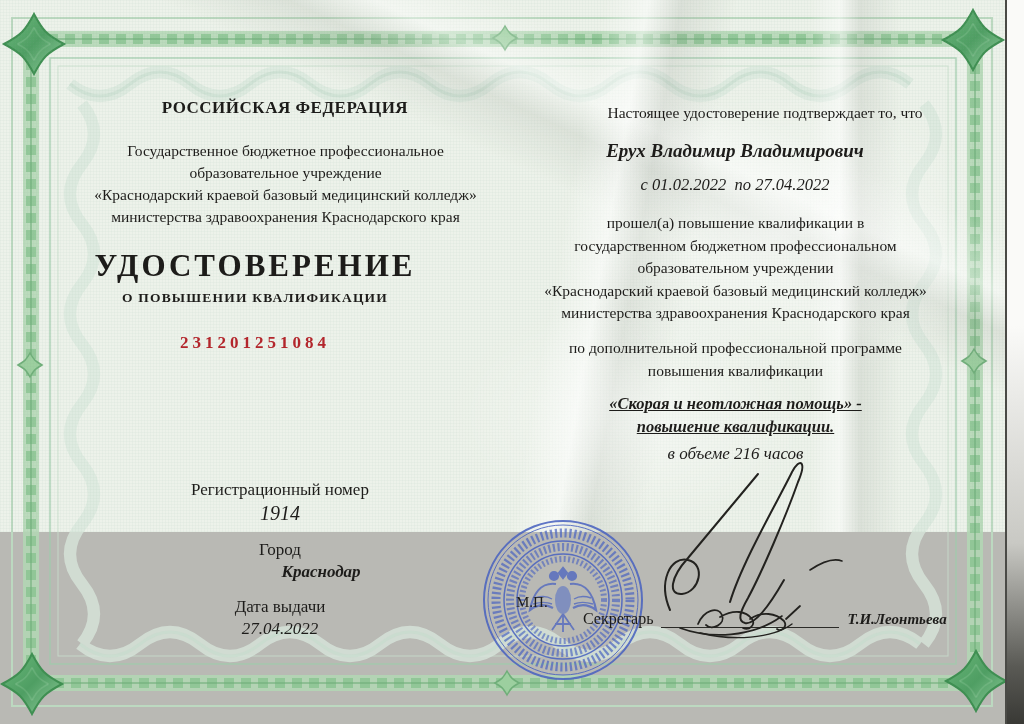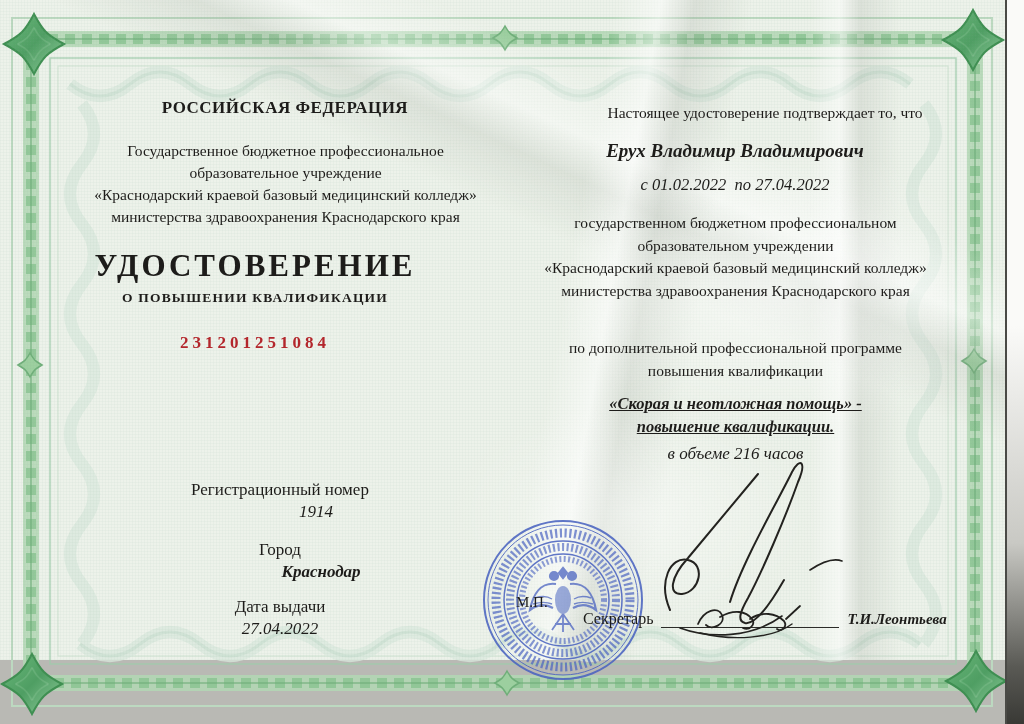--- a/index.html
+++ b/index.html
@@ -1,18 +1,18 @@
 <!DOCTYPE html>
 <html><head>
 <meta charset="utf-8">
 <style>
   html,body{margin:0;padding:0;}
   body{width:1024px;height:724px;overflow:hidden;background:#b9b9b4;
        font-family:"Liberation Serif","DejaVu Serif",serif;}
-  .scan{position:relative;width:1024px;height:660px;background:#edf2ea;}
+  .scan{position:relative;width:1024px;height:532px;background:#edf2ea;}
 
   
   .paper-texture{position:absolute;inset:0;pointer-events:none;
     background-image:
       radial-gradient(320px 210px at 76% 44%, rgba(255,255,255,.55), rgba(255,255,255,0) 70%),
       radial-gradient(260px 160px at 62% 78%, rgba(255,255,255,.45), rgba(255,255,255,0) 70%),
       linear-gradient(100deg, rgba(0,0,0,0) 54%, rgba(255,255,255,.5) 58%, rgba(150,155,148,.20) 61%, rgba(0,0,0,0) 66%),
       linear-gradient(90deg, rgba(0,0,0,0) 0 79%, rgba(255,255,255,.5) 82%, rgba(155,160,152,.20) 84%, rgba(0,0,0,0) 88%),
       linear-gradient(25deg, rgba(0,0,0,0) 60%, rgba(150,158,148,.18) 66%, rgba(255,255,255,.4) 70%, rgba(0,0,0,0) 76%),
       repeating-linear-gradient(0deg, rgba(130,170,145,.05) 0 1px, rgba(0,0,0,0) 1px 3px),
@@ -29,21 +29,21 @@
 
   svg.layer{position:absolute;left:0;top:0;}
 
   .txt{position:absolute;text-align:center;color:#1d1c1a;}
   .country{left:25px;top:98px;width:520px;font-size:17px;font-weight:bold;letter-spacing:.5px;}
   .inst{left:28px;top:140px;width:515px;font-size:15.5px;line-height:22px;}
   .doc-title{left:25px;top:248px;width:460px;font-size:31px;font-weight:bold;letter-spacing:3px;}
   .doc-subtitle{left:25px;top:290px;width:460px;font-size:13.5px;font-weight:bold;letter-spacing:1.2px;}
   .serial{left:25px;top:333px;width:460px;font-size:17px;font-weight:bold;letter-spacing:4px;color:#b3262c;}
   .reg-label{left:50px;top:480px;width:460px;font-size:17px;}
-  .reg-value{left:50px;top:502px;width:460px;font-size:17px;font-style:italic;padding-left:36px;}
+  .reg-value{left:50px;top:502px;width:460px;font-size:20px;font-style:italic;}
   .city-label{left:50px;top:540px;width:460px;font-size:17px;}
   .city-value{left:50px;top:562px;width:460px;font-size:17px;font-style:italic;font-weight:bold;padding-left:41px;}
   .issue-label{left:50px;top:597px;width:460px;font-size:17px;}
   .issue-value{left:50px;top:619px;width:460px;font-size:17px;font-style:italic;}
 
   .confirm{left:540px;top:104px;width:450px;font-size:15.5px;}
   .holder{left:530px;top:140px;width:410px;font-size:19px;font-weight:bold;font-style:italic;}
   .period{left:530px;top:175px;width:410px;font-size:16.5px;font-style:italic;}
   .body-lines{left:508px;top:212px;width:455px;font-size:15.5px;line-height:22.5px;}
   .program-intro{left:528px;top:337px;width:415px;font-size:15.5px;line-height:22.5px;}
@@ -136,20 +136,21 @@
     <div class="txt city-value">Краснодар</div>
     <div class="txt issue-label">Дата выдачи</div>
     <div class="txt issue-value">27.04.2022</div>
   </div>
 
   <div>
     <div class="txt confirm">Настоящее удостоверение подтверждает то, что</div>
     <div class="txt holder">Ерух Владимир Владимирович</div>
     <div class="txt period">с 01.02.2022&nbsp; по 27.04.2022</div>
     <div class="txt body-lines">
+      <div>прошел(а) повышение квалификации в</div>
       <div>государственном бюджетном профессиональном</div>
       <div>образовательном учреждении</div>
       <div>«Краснодарский краевой базовый медицинский колледж»</div>
       <div>министерства здравоохранения Краснодарского края</div>
     </div>
     <div class="txt program-intro">
       <div>по дополнительной профессиональной программе</div>
       <div>повышения квалификации</div>
     </div>
     <div class="txt program-name">

